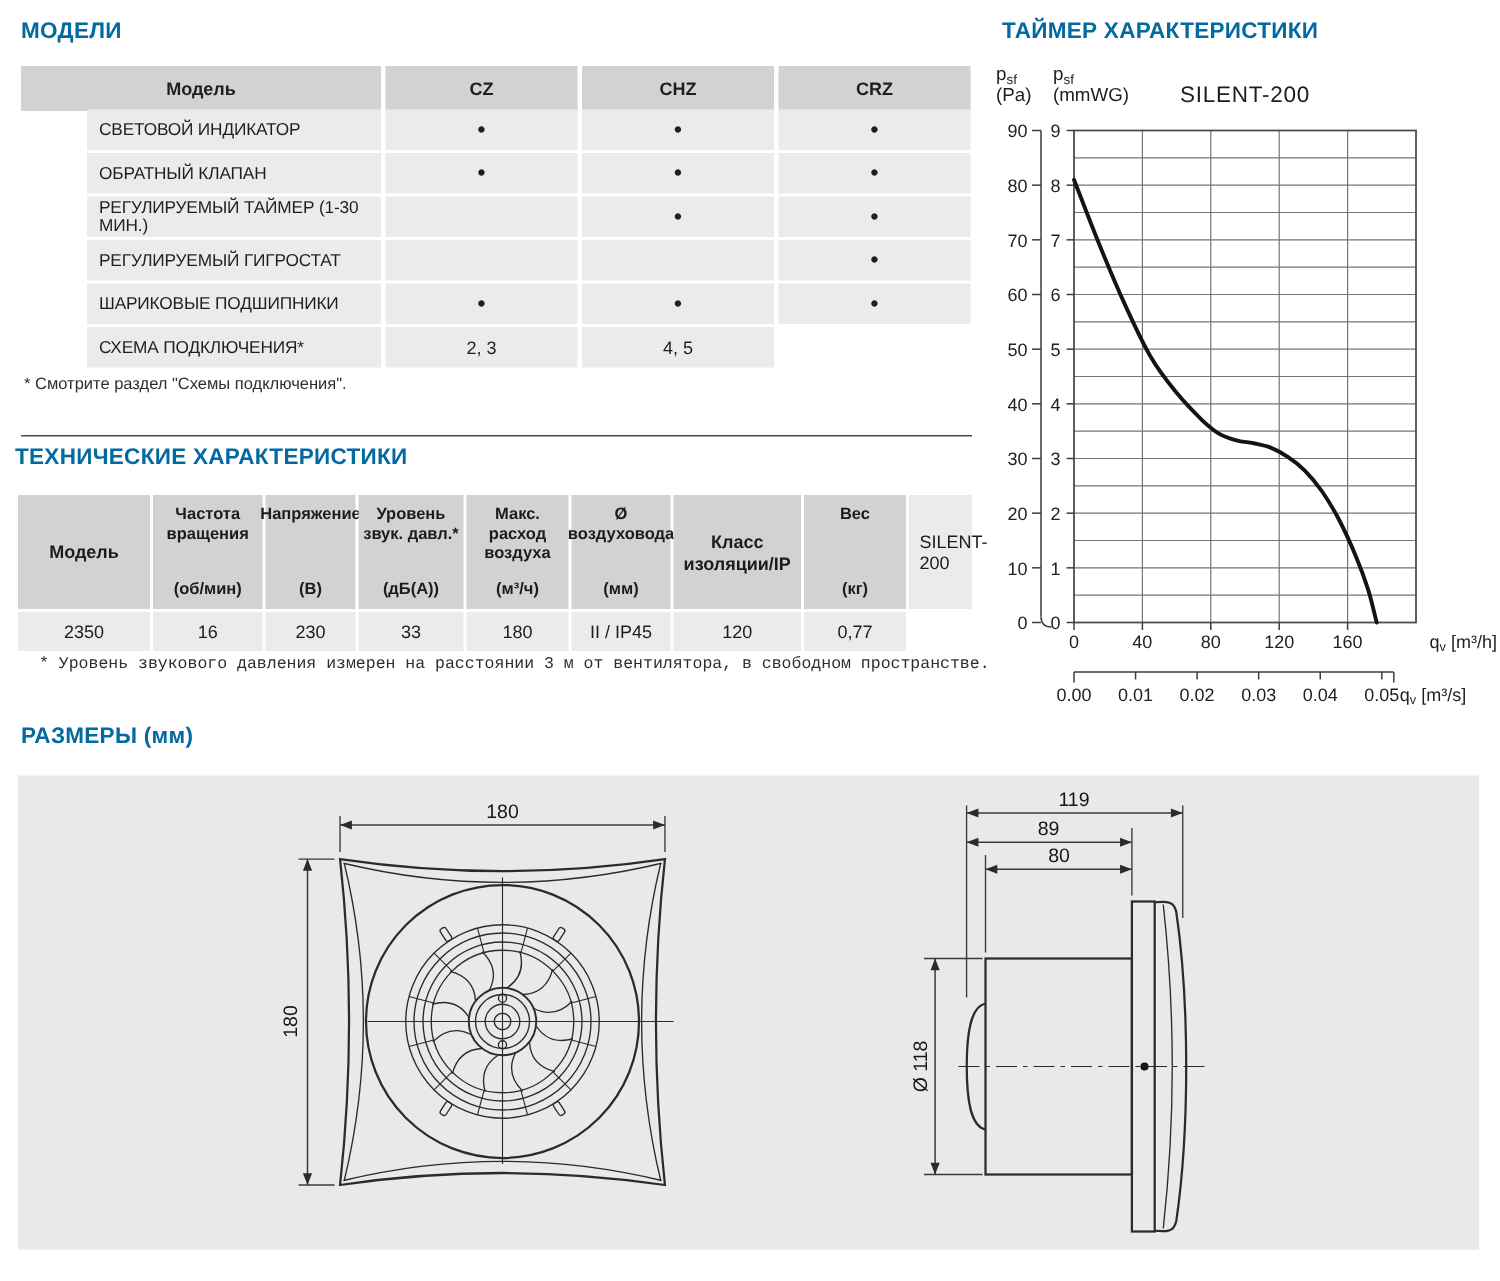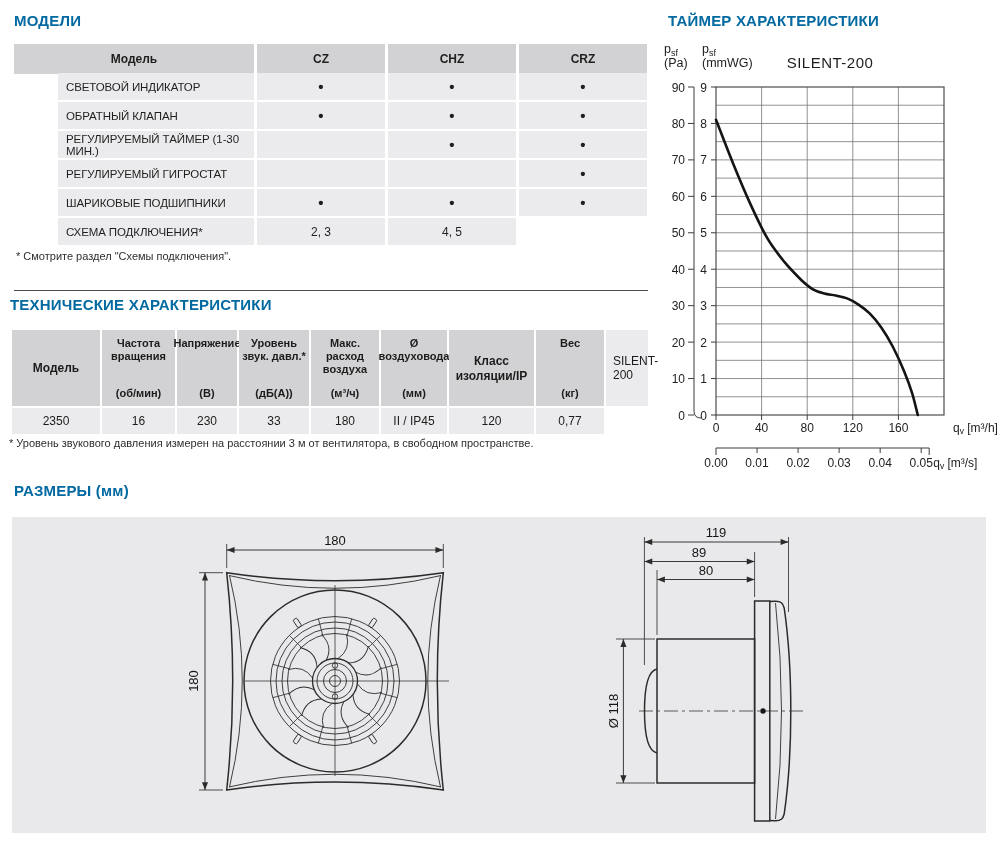--- a/index.html
+++ b/index.html
@@ -132,21 +132,21 @@
     <div class="tcell tval tmodel">SILENT-200</div>
     <div class="tcell tval">2350</div>
     <div class="tcell tval">16</div>
     <div class="tcell tval">230</div>
     <div class="tcell tval">33</div>
     <div class="tcell tval">180</div>
     <div class="tcell tval">II / IP45</div>
     <div class="tcell tval">120</div>
     <div class="tcell tval">0,77</div>
   </div>
-<div class="footnote" style="left:9px;top:437px;">* Уровень звукового давления измерен на расстоянии 3 м от вентилятора, в свободном пространстве.</div>
+<div class="footnote" style="left:26px;top:437px;font-family:Liberation Mono, monospace;">* Уровень звукового давления измерен на расстоянии 3 м от вентилятора, в свободном пространстве.</div>
 
 <svg id="perf-svg" width="342" height="446" viewBox="0 0 342 446">
     <line x1="58" y1="360.77777777777777" x2="286" y2="360.77777777777777" class="cgrid"></line>
     <line x1="58" y1="342.55555555555554" x2="286" y2="342.55555555555554" class="cgrid"></line>
     <line x1="58" y1="324.3333333333333" x2="286" y2="324.3333333333333" class="cgrid"></line>
     <line x1="58" y1="306.1111111111111" x2="286" y2="306.1111111111111" class="cgrid"></line>
     <line x1="58" y1="287.8888888888889" x2="286" y2="287.8888888888889" class="cgrid"></line>
     <line x1="58" y1="269.6666666666667" x2="286" y2="269.6666666666667" class="cgrid"></line>
     <line x1="58" y1="251.44444444444446" x2="286" y2="251.44444444444446" class="cgrid"></line>
     <line x1="58" y1="233.22222222222223" x2="286" y2="233.22222222222223" class="cgrid"></line>

